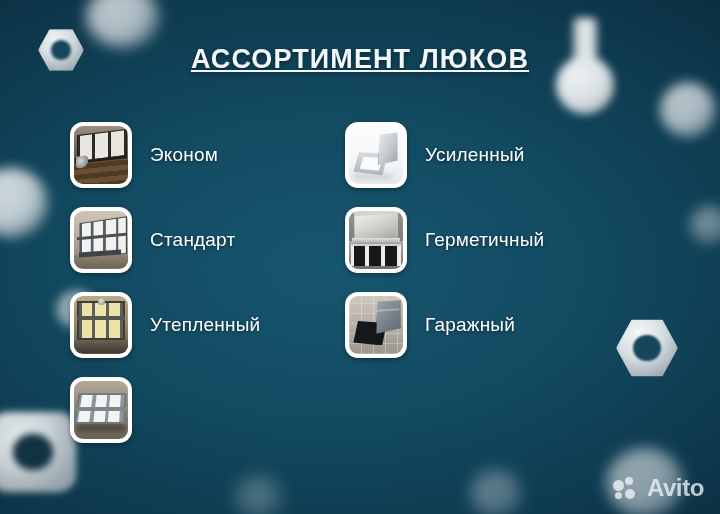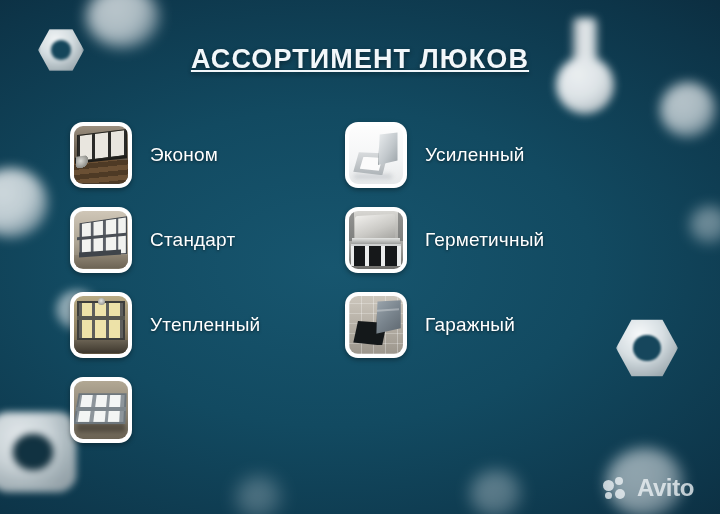--- a/index.html
+++ b/index.html
@@ -359,21 +359,21 @@
     background: linear-gradient(180deg, #6e7370 0%, #3f4442 100%);
   }
   .sc-elec .rail {
     left: 0; top: 78%; width: 100%; height: 5%;
     background: #b9bebc;
   }
 
   
   .watermark {
     position: absolute;
-    right: 26px;
+    right: 16px;
     bottom: 14px;
     display: flex;
     align-items: center;
     gap: 11px;
     opacity: .78;
   }
   .wm-dots {
     position: relative;
     width: 23px;
     height: 23px;

